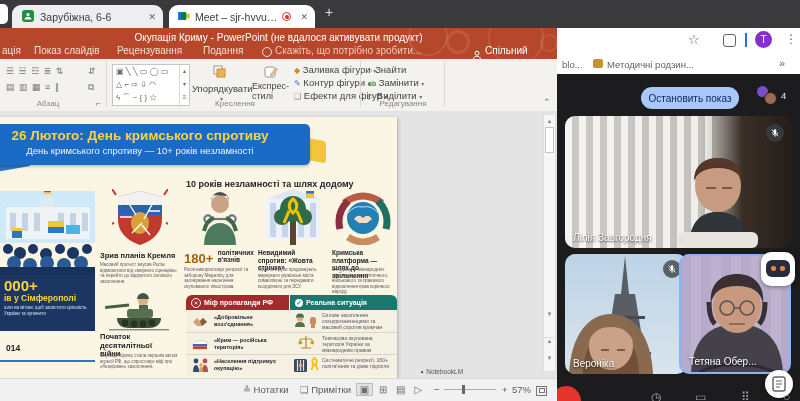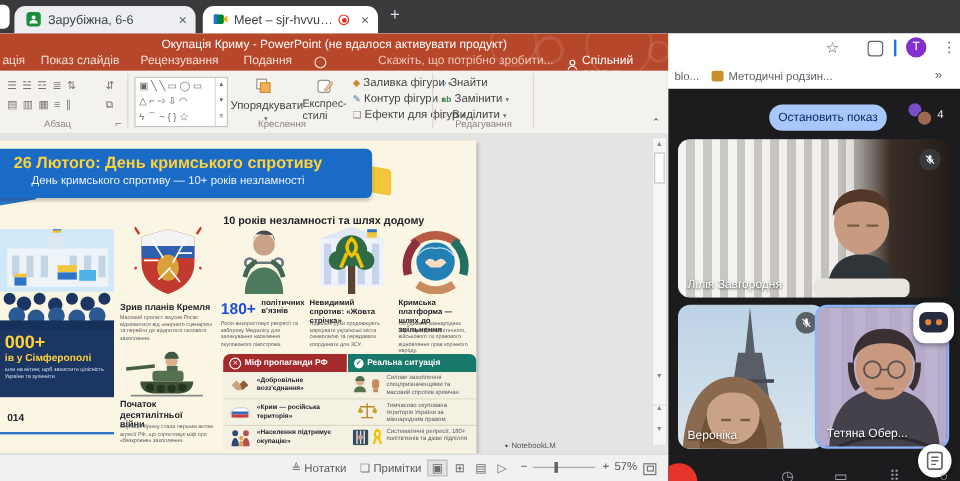--- a/index.html
+++ b/index.html
@@ -77,21 +77,21 @@
       <div class="a decor" style="left:446px;top:2px;width:18px;height:18px;border-width:3px;"></div>
       <div class="a decor" style="left:488px;top:-18px;width:52px;height:52px;"></div>
       <div class="a decor" style="left:540px;top:6px;width:14px;height:14px;"></div>
       <div class="a" style="left:0;top:4px;width:557px;text-align:center;font-size:10px;">Окупація Криму - PowerPoint (не вдалося активувати продукт)</div>
       <div class="a" style="left:0;top:17px;width:557px;height:14px;">
         <span class="a rtab" style="left:2px;">ація</span>
         <span class="a rtab" style="left:34px;">Показ слайдів</span>
         <span class="a rtab" style="left:117px;">Рецензування</span>
         <span class="a rtab" style="left:203px;">Подання</span>
         <span class="a" style="left:262px;top:2px;width:8px;height:8px;border:1px solid #f3ded5;border-radius:50%;"></span>
-        <span class="a rtab" style="left:275px;color:#f0c9b9;margin-left:40px;">Скажіть, що потрібно зробити...</span>
+        <span class="a rtab" style="left:275px;color:#f0c9b9;">Скажіть, що потрібно зробити...</span>
         <span class="a" style="left:472px;top:1px;">
           <svg width="10" height="10" viewBox="0 0 10 10">
               <circle cx="5" cy="3.2" r="2" fill="none" stroke="#fff" stroke-width="1"></circle>
               <path d="M1.5 9c.4-2 2-2.8 3.5-2.8S8.1 7 8.5 9" fill="none" stroke="#fff" stroke-width="1"></path>
             </svg>
         </span>
         <span class="a" style="left:485px;font-size:10px;color:#fff;">Спільний доступ</span>
       </div>
     </div>
 
@@ -269,21 +269,21 @@
             <path d="M8 54c0-14 7-22 16-22s16 8 16 22z" fill="#4c7a5e"></path>
             <g stroke="#6d7680" stroke-width="2.2" fill="none">
                 <circle cx="12" cy="28" r="3.6"></circle>
                 <circle cx="36" cy="28" r="3.6"></circle>
                 <path d="M15 28h18"></path>
               </g>
             <path d="M8 40c2-8 6-12 10-13M40 40c-2-8-6-12-10-13" stroke="#3f684f" stroke-width="4" fill="none"></path>
           </svg>
         </div>
         <div class="a" style="left:184px;top:132px;width:74px;">
-          <span class="sb-h" style="font-size:13px;color:#1d4ed8;">180+</span>
+          <span class="sb-h" style="font-size:13px;color:#a16207;">180+</span>
           <span class="sb-h" style="font-size:6.5px;display:inline-block;width:40px;vertical-align:top;line-height:7px;">політичних в'язнів</span>
         </div>
         <div class="a sb-t" style="left:184px;top:150px;width:70px;font-size:4.5px;line-height:5.5px;">Росія використовує репресії та заборону Меджлісу для залякування населення окупованого півострова.</div>
 
         <div class="a" style="left:262px;top:72px;width:62px;height:56px;">
           <svg width="62" height="56" viewBox="0 0 62 56">
             <path d="M31 0 58 10H4z" fill="#dfe7f4"></path>
             <rect x="4" y="10" width="54" height="40" fill="#eef2fa"></rect>
             <g fill="#c7d4ea">
                 <rect x="8" y="14" width="6" height="34"></rect>

